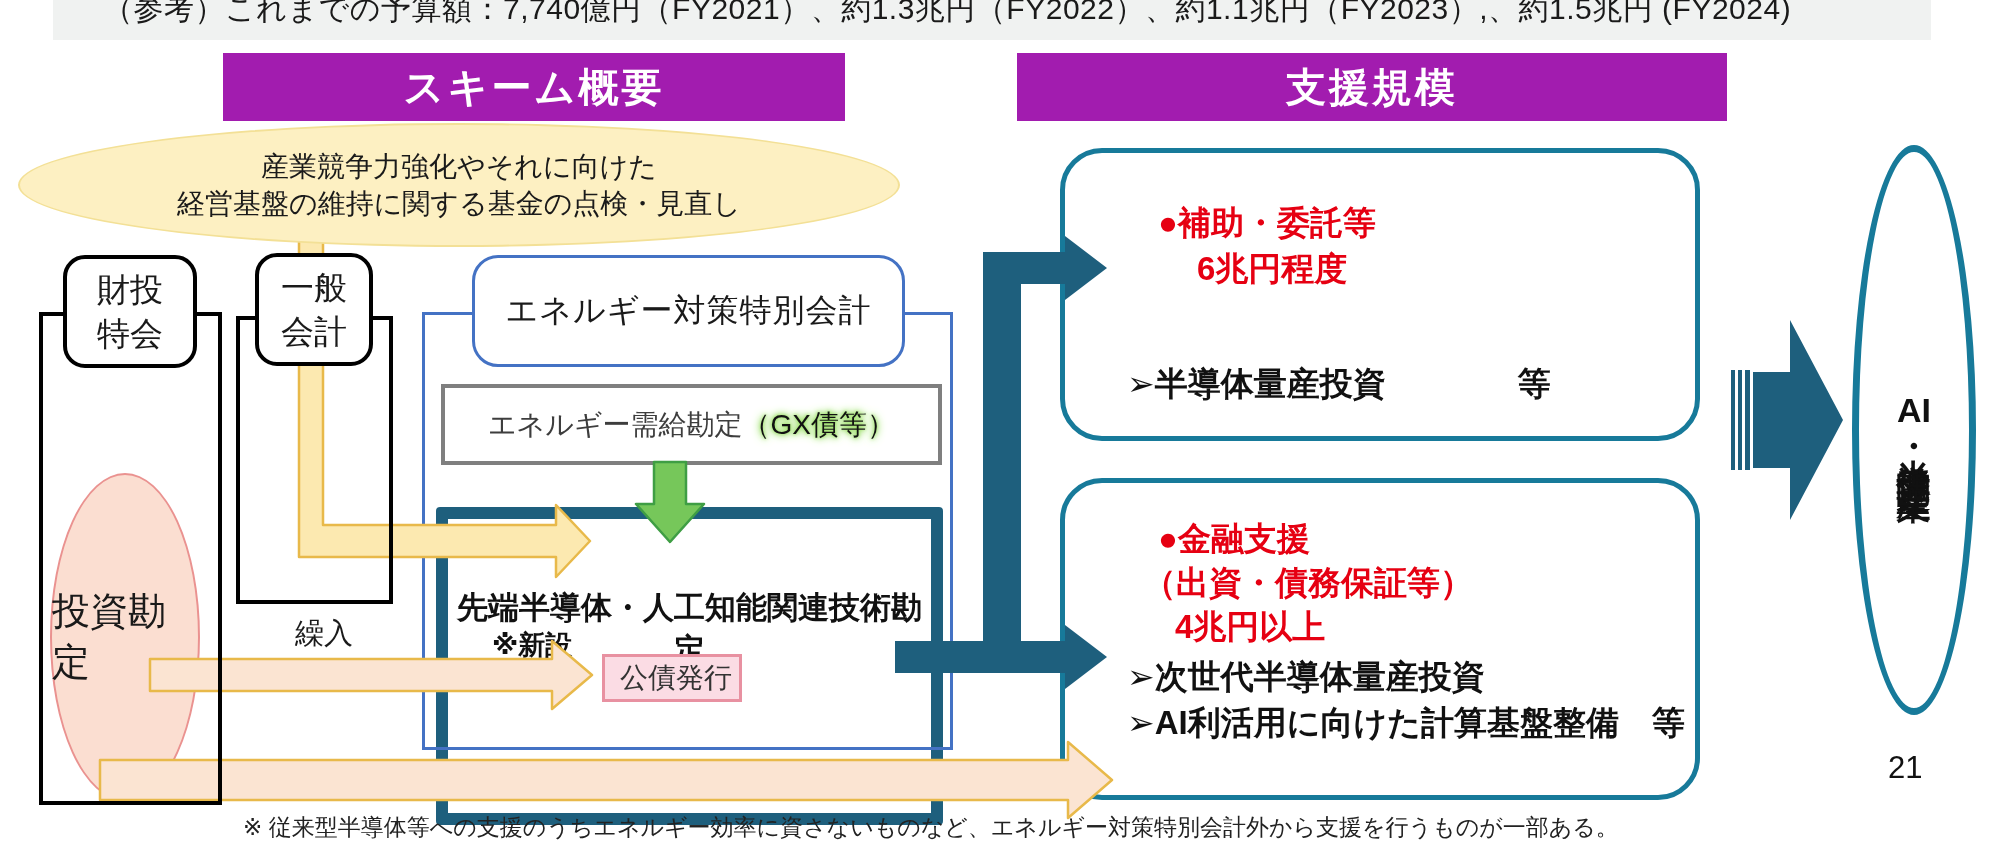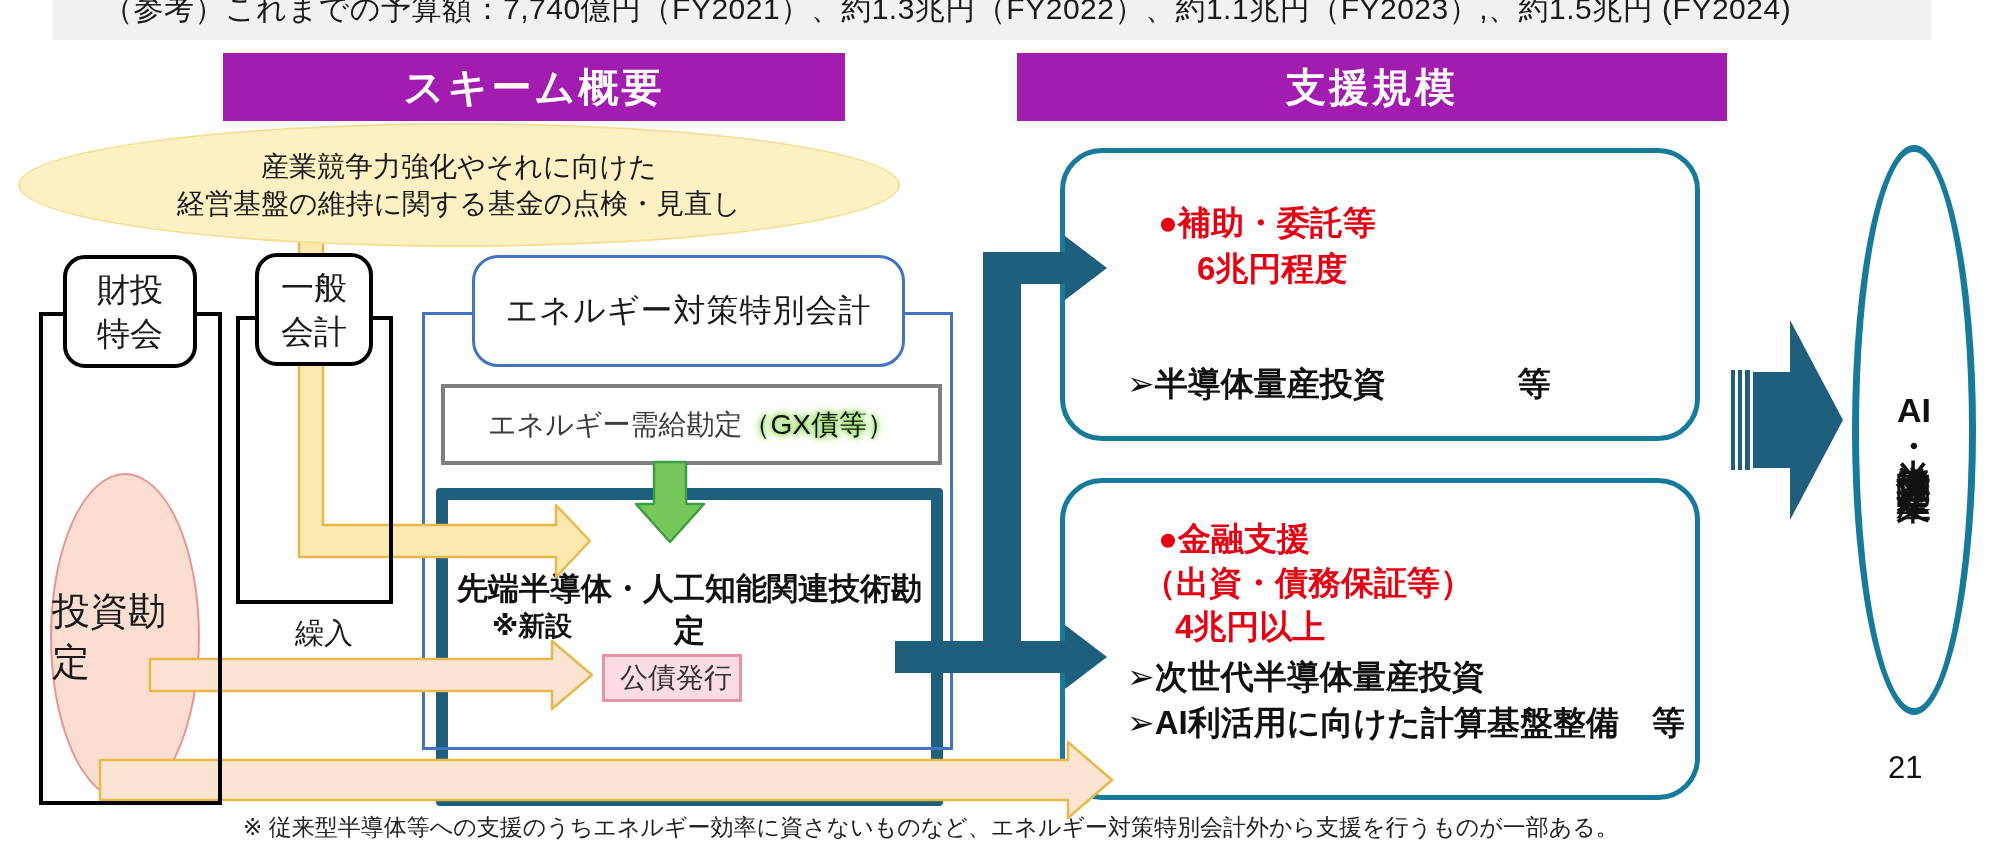--- a/index.html
+++ b/index.html
@@ -55,21 +55,21 @@
                 display:flex; align-items:center; justify-content:center; z-index:50; }
   #blue-label span { font-size:32px; color:#1a1a1a; letter-spacing:1px; }
 
   #gray-box { position:absolute; left:441px; top:384px; width:501px; height:81px;
               background:#fff; border:4px solid #7f7f7f; display:flex; flex-direction:row;
               align-items:center; justify-content:center; z-index:26; }
   #gray-box .l1 { font-size:28px; color:#3d3d3d; line-height:37px; }
   #gray-box .l2 { font-size:28px; color:#111; line-height:37px;
                   text-shadow:0 0 3px #9ee06a,0 0 5px #9ee06a,0 0 8px #9ee06a,0 0 10px #9ee06a; }
 
-  #teal-box { position:absolute; left:436px; top:488px; width:507px; height:318px;
+  #teal-box { position:absolute; left:436px; top:507px; width:507px; height:318px;
               border:12px solid #1e5f7d; border-radius:4px; background:transparent; z-index:20; }
   #teal-box .t1 { position:absolute; left:0; top:68px; width:100%; text-align:center;
                   font-size:31px; font-weight:700; color:#111; }
   #teal-box .t2 { position:absolute; left:0; top:108px; width:100%; text-align:left;
                   font-size:27px; font-weight:700; color:#111;margin-left:44px; }
 
   #bond-box { position:absolute; left:602px; top:654px; width:140px; height:48px;
               background:#fbdce4; border:3px solid #e891a1; display:flex; align-items:center;
               justify-content:center; z-index:22; }
   #bond-box span { font-size:28px; color:#333;margin-left:8px; }

